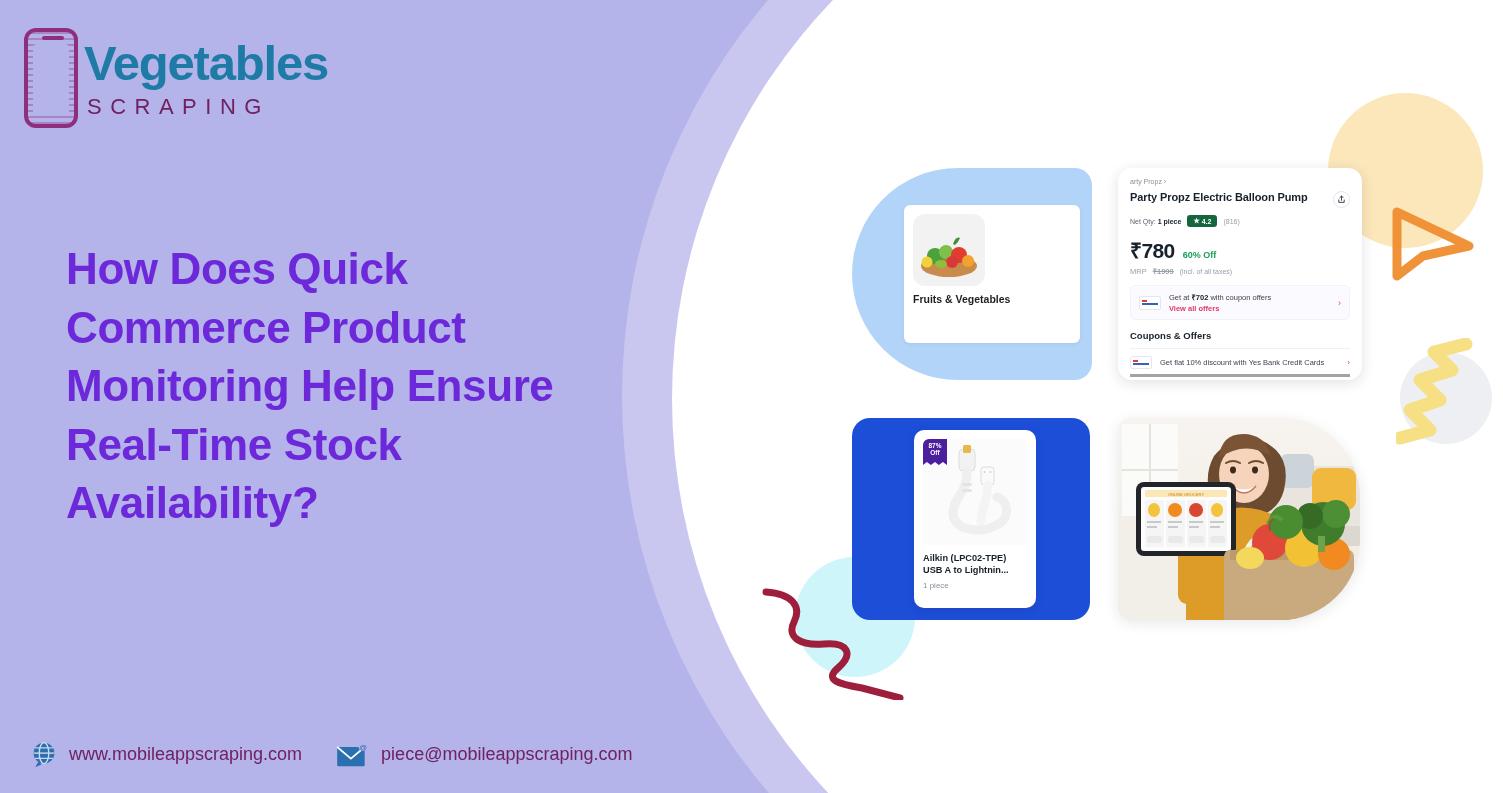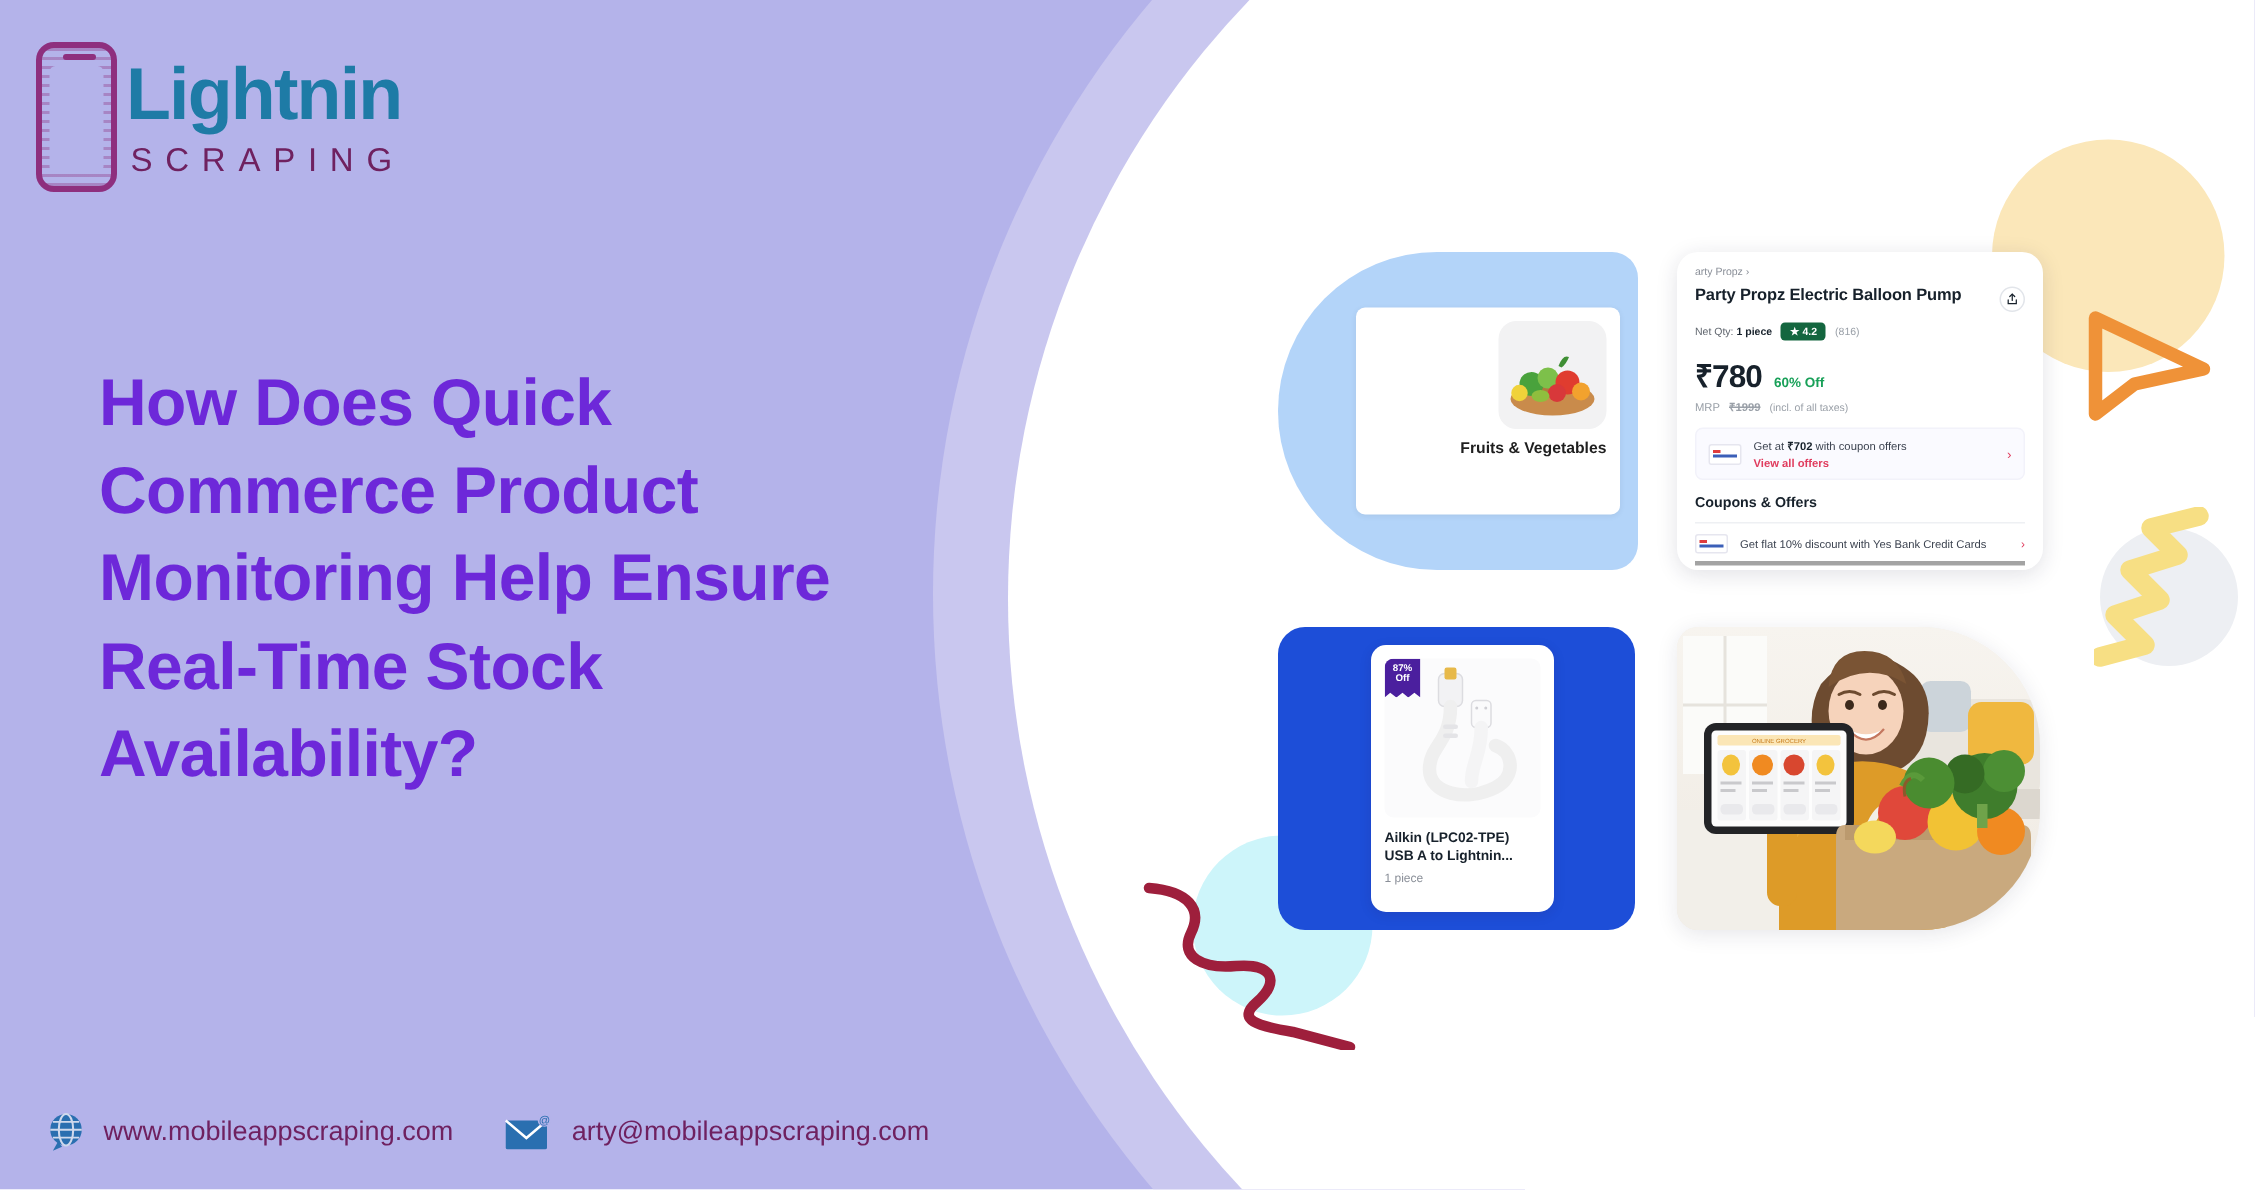--- a/index.html
+++ b/index.html
@@ -144,21 +144,21 @@
   }
   .card-cats-inner {
     position: absolute;
     left: 52px; top: 37px;
     width: 176px; height: 138px;
     background: #fff;
     border-radius: 6px;
     display: flex; gap: 8px; padding: 9px;
     box-shadow: 0 1px 4px rgba(0,0,0,.07);
   }
-  .cat-tile { flex:1; display:flex; flex-direction:column; align-items:flex-end; }
+  .cat-tile { flex:1; display:flex; flex-direction:column; align-items:flex-start; }
   .cat-img {
     width: 72px; height: 72px; border-radius: 12px;
     background: #f2f2f3;
     position: relative; overflow: hidden;
   }
   .cat-label {
     margin-top: 7px; font-size: 10.5px; font-weight: 700;
     color: #1f1f1f; text-align: center; line-height: 1.28;
   }
 
@@ -295,21 +295,21 @@
     <path d="M4 100 L34 92 L14 72 L44 62 L24 42 L56 32 L38 14 L70 6" fill="none" stroke="#f7df84" stroke-width="13" stroke-linejoin="round" stroke-linecap="round"></path>
   </svg>
 
   <svg class="deco-squiggle" viewBox="0 0 145 120">
     <path d="M4 12 C 30 14, 40 26, 32 42 C 24 58, 40 66, 62 64 C 86 62, 92 74, 76 88 C 62 100, 76 104, 100 108 L 138 118" fill="none" stroke="#9e1f3c" stroke-width="7" stroke-linecap="round"></path>
   </svg>
 
   <div class="logo">
     <div class="logo-phone"></div>
     <div class="logo-text">
-      <div class="logo-main">Lightnin</div>
+      <div class="logo-main">Vegetables</div>
       <div class="logo-sub">SCRAPING</div>
     </div>
   </div>
 
   <h1 class="headline">How Does Quick Commerce Product Monitoring Help Ensure Real-Time Stock Availability?</h1>
 
   <div class="footer">
     <div class="footer-item">
       <svg class="globe-icon" viewBox="0 0 32 32">
         <circle cx="16" cy="15" r="12" fill="#2a6fb0"></circle>
@@ -321,21 +321,21 @@
       </svg>
       <span class="footer-text">www.mobileappscraping.com</span>
     </div>
     <div class="footer-item">
       <svg class="mail-icon" viewBox="0 0 40 30">
         <rect x="1" y="6" width="33" height="23" rx="1.5" fill="#2a6fb0"></rect>
         <path d="M1 6 L17.5 20 L34 6" fill="none" stroke="#ffffff" stroke-width="2"></path>
         <circle cx="32" cy="5.5" r="5.5" fill="#b4b3ea"></circle>
         <text x="32" y="9" font-size="9" text-anchor="middle" fill="#2a6fb0" font-family="Liberation Sans, sans-serif">@</text>
       </svg>
-      <span class="footer-text">arty@mobileappscraping.com</span>
+      <span class="footer-text">piece@mobileappscraping.com</span>
     </div>
   </div>
 
   <div class="comp">
 
     <div class="card-cats">
       <div class="card-cats-inner">
         <div class="cat-tile">
           <div class="cat-img">
             <svg class="veg" viewBox="0 0 72 72">

